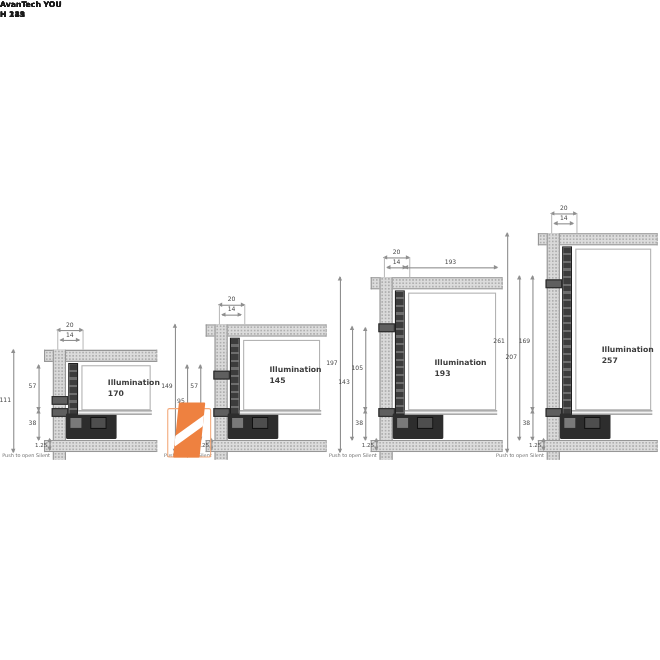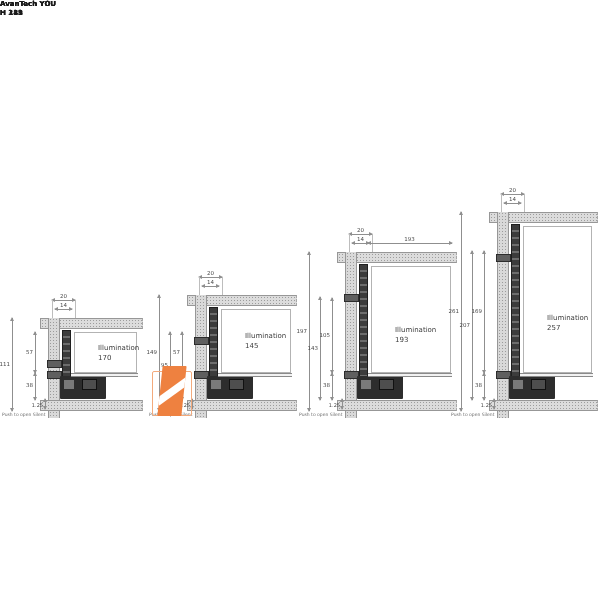--- a/index.html
+++ b/index.html
@@ -19,21 +19,21 @@
         border-left:.5px solid #979797;border-right:.5px solid #979797;}
   .profile{background:repeating-linear-gradient(180deg,#3c3c3c 0 5px,#6d6d6d 5px 7px);
            border:.5px solid #1f1f1f;}
   .rail{background:#5f5f5f;border:.5px solid #2c2c2c;}
   .mech{background:#2d2d2d;border-radius:1px;}
   .mech i{position:absolute;display:block;}
   .mech .m1{left:4px;top:4px;width:10px;height:9px;background:#7a7a7a;}
   .mech .m2{left:22px;top:3px;width:15px;height:11px;background:#4e4e4e;border:.5px solid #111;}
   .dbottom{background:#f2f2f2;border-top:.5px solid #8a8a8a;border-bottom:.5px solid #8a8a8a;}
   .illum{border:.5px solid #b3b3b3;}
-  .illum-text{font-size:7px;font-weight:normal;color:#3c3c3c;line-height:9.5px;white-space:nowrap;}
+  .illum-text{font-size:7px;font-weight:bold;color:#3c3c3c;line-height:9.5px;white-space:nowrap;}
   .dv{width:1px;background:#8f8f8f;}
   .dv::before{content:"";position:absolute;top:-1px;left:-2px;
               border-left:2px solid transparent;border-right:2px solid transparent;
               border-bottom:4px solid #8f8f8f;}
   .dv::after{content:"";position:absolute;bottom:-1px;left:-2px;
              border-left:2px solid transparent;border-right:2px solid transparent;
              border-top:4px solid #8f8f8f;}
   .dh{height:1px;background:#8f8f8f;}
   .dh::before{content:"";position:absolute;left:-1px;top:-2px;
               border-top:2px solid transparent;border-bottom:2px solid transparent;

